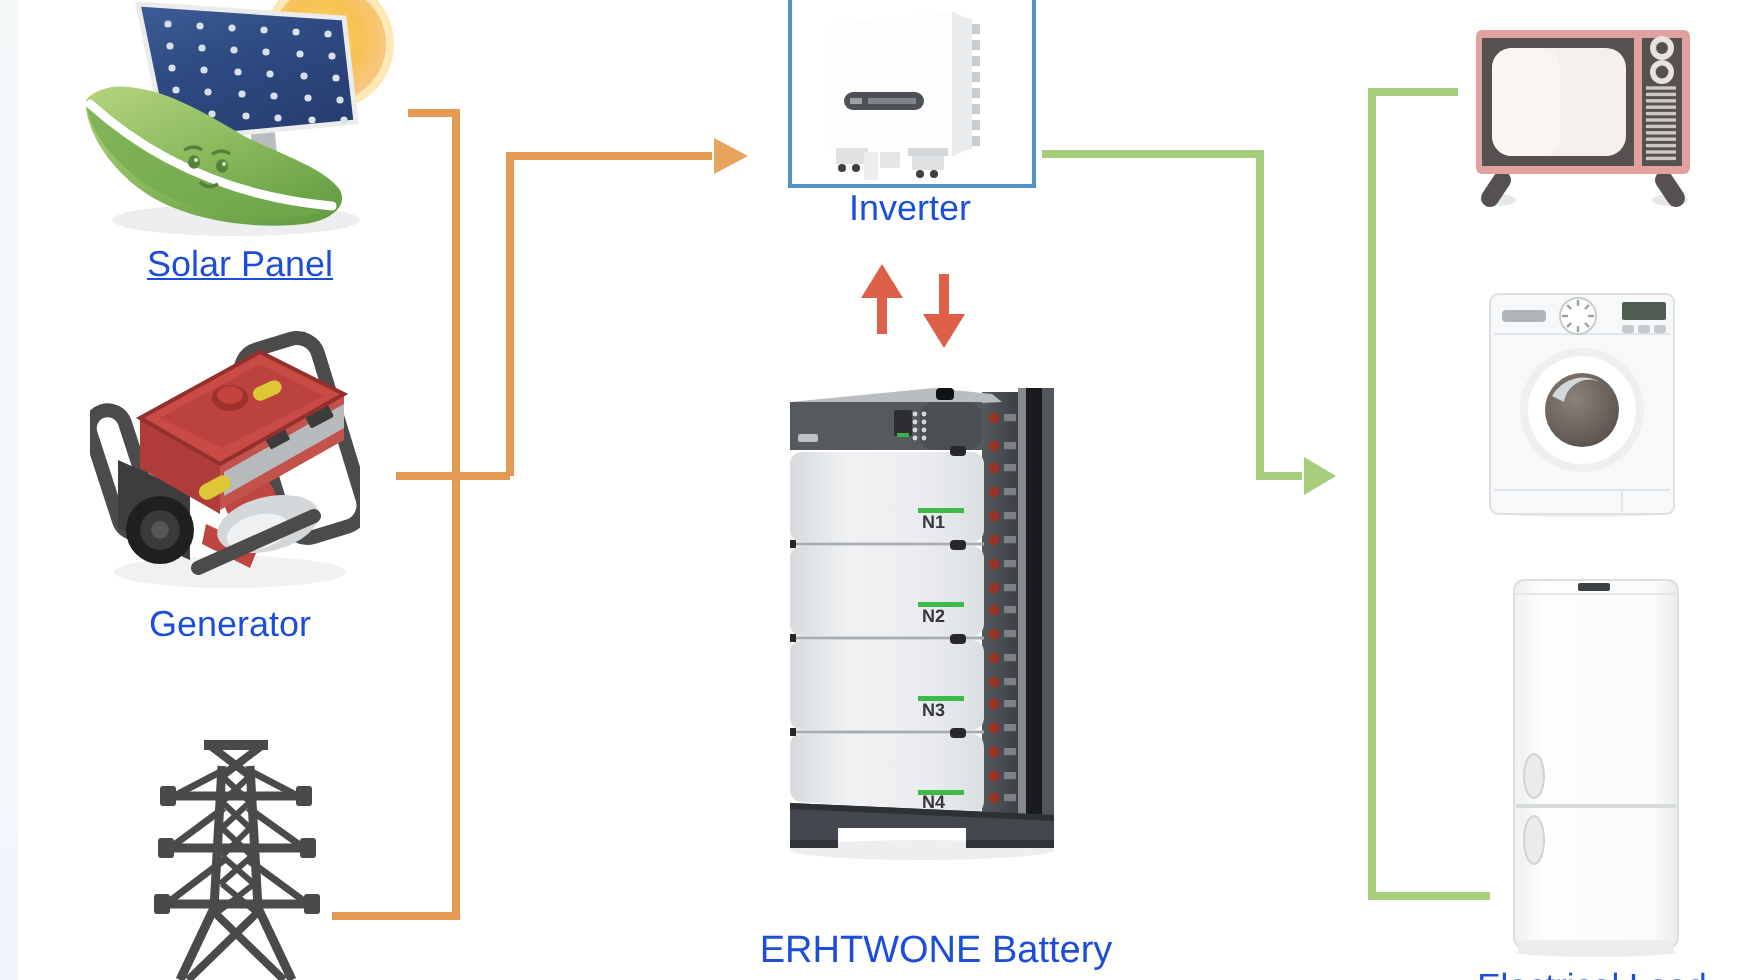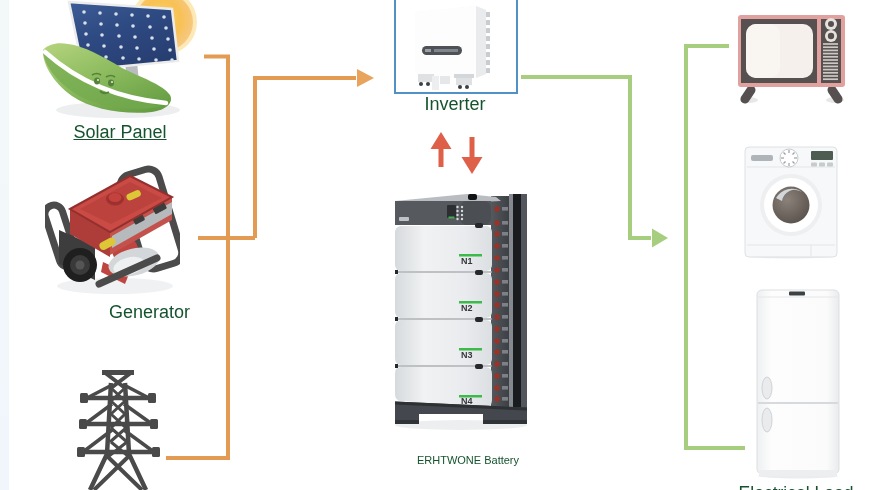--- a/index.html
+++ b/index.html
@@ -1,19 +1,19 @@
 <!DOCTYPE html>
 <html><head>
 <meta charset="utf-8">
 <style>
   html,body{margin:0;padding:0;}
   body{width:871px;height:490px;overflow:hidden;background:#ffffff;
        font-family:"Liberation Sans", sans-serif;position:relative;}
   .abs{position:absolute;}
-  .label{color:#14532d;font-size:18px;text-align:center;}
+  .label{color:#1d4ed8;font-size:18px;text-align:center;}
 </style>
 </head>
 <body>
 
 <div class="abs" style="left:0;top:0;width:9px;height:490px;background:linear-gradient(180deg,#f3f9f9 0%,#f2f7fb 60%,#f0f6fc 100%);"></div>
 
 <svg class="abs" style="left:0;top:0;" width="871" height="490" viewBox="0 0 871 490">
 
   <g fill="none" stroke="#e39b54" stroke-width="4">
     <polyline points="204,56.5 228,56.5 228,458 166,458"></polyline>
@@ -137,21 +137,21 @@
   <rect x="108" y="42" width="13" height="8" rx="1" fill="#3c3c3c" transform="rotate(-28 114 46)"></rect>
   <rect x="88" y="54" width="11" height="7" rx="1" fill="#3c3c3c" transform="rotate(-28 93 57)"></rect>
   <rect x="54" y="78" width="17" height="8" rx="4" fill="#ddc736" transform="rotate(-28 62 82)"></rect>
 
   <polygon points="25,47 85,14 127,35 65,70" fill="#ca4a45" stroke="#93302d" stroke-width="2"></polygon>
   <polygon points="35,47 85,20 117,36 66,62" fill="#bc423e"></polygon>
   <ellipse cx="70" cy="37" rx="9" ry="6.5" fill="#9e302d"></ellipse>
   <ellipse cx="70" cy="35.5" rx="6.5" ry="4.5" fill="#c4423d"></ellipse>
   <rect x="81" y="30" width="15" height="7" rx="3.5" fill="#ddc736" transform="rotate(-24 88 33)"></rect>
 </svg>
-<div class="abs label" style="left:40px;top:302px;width:150px;text-align:right;">Generator</div>
+<div class="abs label" style="left:40px;top:302px;width:150px;">Generator</div>
 
 <svg class="abs" style="left:60px;top:368px;" width="120" height="122" viewBox="0 0 120 122">
   <g stroke="#4a4a4a" fill="none">
 
     <path d="M42,4.5 L74,4.5" stroke-width="5"></path>
     <path d="M44,4 L65,20 M72,4 L51,20" stroke-width="4"></path>
 
     <path d="M51,15 L47,86 L30,122" stroke-width="4.5"></path>
     <path d="M65,15 L69,86 L86,122" stroke-width="4.5"></path>
 
@@ -317,21 +317,21 @@
   <g fill="#26282b">
     <rect x="85" y="37" width="8" height="5" rx="2"></rect>
     <rect x="85" y="84" width="8" height="5" rx="2"></rect>
     <rect x="85" y="131" width="8" height="5" rx="2"></rect>
     <rect x="85" y="178" width="8" height="5" rx="2"></rect>
     <rect x="5" y="84" width="3" height="4"></rect>
       <rect x="5" y="131" width="3" height="4"></rect>
       <rect x="5" y="178" width="3" height="4"></rect>
   </g>
 </svg>
-<div class="abs label" style="left:368px;top:454px;width:200px;font-size:11px;">ERHTWONE Battery</div>
+<div class="abs label" style="left:368px;top:465px;width:200px;font-size:19px;">ERHTWONE Battery</div>
 
 <svg class="abs" style="left:735px;top:12px;" width="112" height="94" viewBox="0 0 112 94">
   <ellipse cx="14" cy="88" rx="9" ry="3" fill="#9aa0a6" opacity="0.25"></ellipse>
   <ellipse cx="100" cy="88" rx="9" ry="3" fill="#9aa0a6" opacity="0.25"></ellipse>
   <g stroke="#565150" stroke-width="9" stroke-linecap="round">
     <line x1="16" y1="78" x2="10" y2="87"></line>
     <line x1="97" y1="78" x2="103" y2="87"></line>
   </g>
   <rect x="3" y="3" width="107" height="72" rx="3" fill="#e0a19f"></rect>
   <rect x="6" y="7" width="76" height="64" fill="#565150"></rect>

